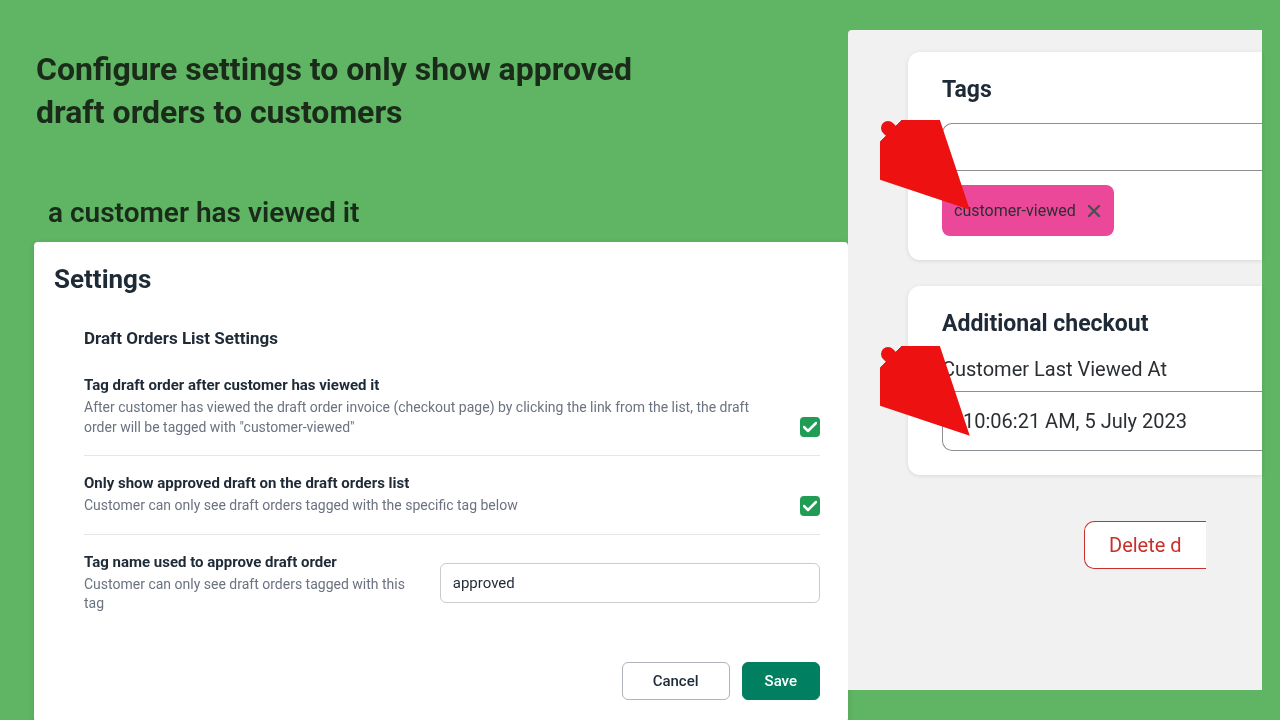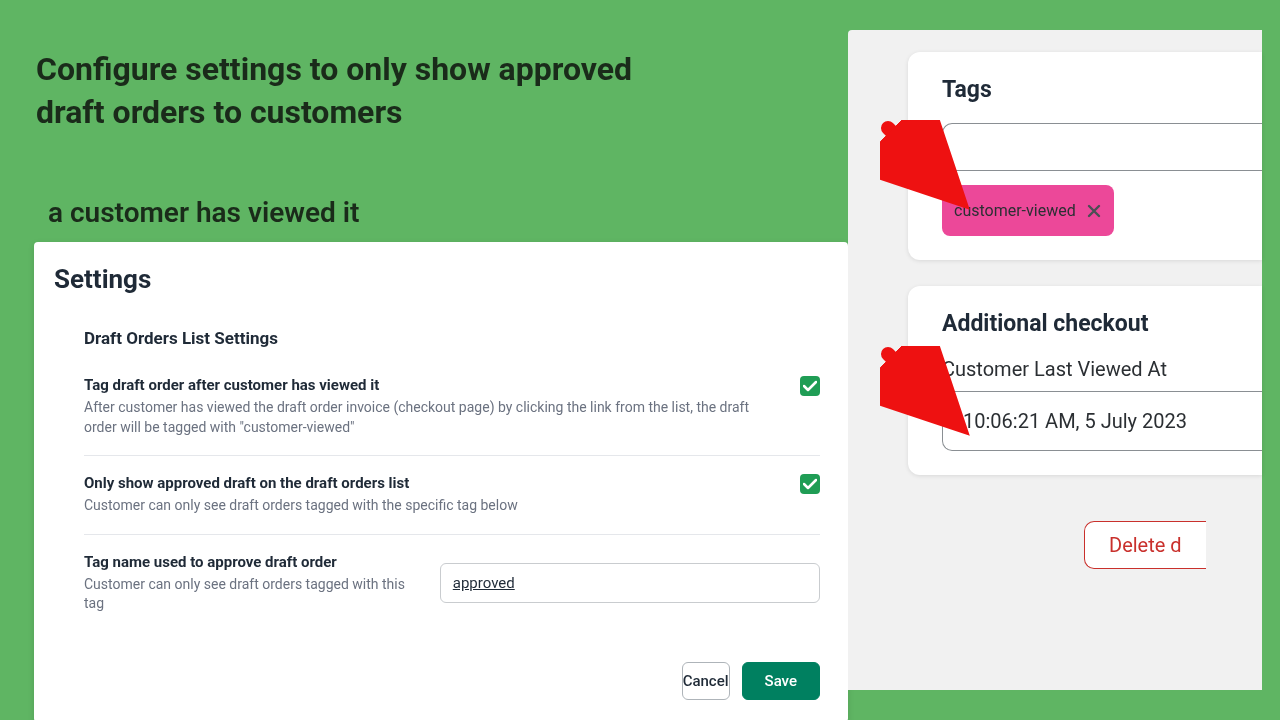--- a/index.html
+++ b/index.html
@@ -58,21 +58,21 @@
       margin-left: 30px;
       padding-bottom: 18px;
       margin-bottom: 18px;
       border-bottom: 1px solid #e5e7eb;
       position: relative;
     }
     .setting-block.last { border-bottom: none; margin-bottom: 0; }
     .setting-row {
       display: flex;
       justify-content: space-between;
-      align-items: flex-start;
+      align-items: flex-end;
       gap: 26px;
     }
     .setting-text { flex: 1 1 auto; }
     .setting-label {
       font-size: 15px;
       font-weight: 700;
       color: #1f2a37;
       margin-bottom: 4px;
     }
     .setting-help {
@@ -92,32 +92,31 @@
     .text-input {
       width: 396px;
       height: 40px;
       border: 1px solid #c9cccf;
       border-radius: 6px;
       padding: 0 12px;
       font-size: 15px;
       color: #1f2a37;
       display: flex;
       align-items: center;
-      text-decoration: underline;
     }
     .buttons {
       display: flex;
       justify-content: flex-end;
       gap: 12px;
       margin-top: 30px;
       margin-right: 0;
     }
     .btn {
       height: 38px;
-      padding: 0 0;
+      padding: 0 30px;
       border-radius: 6px;
       font-size: 15px;
       font-weight: 500;
       display: inline-flex;
       align-items: center;
       justify-content: center;
       cursor: pointer;
     }
     .btn-secondary {
       background: #ffffff;

